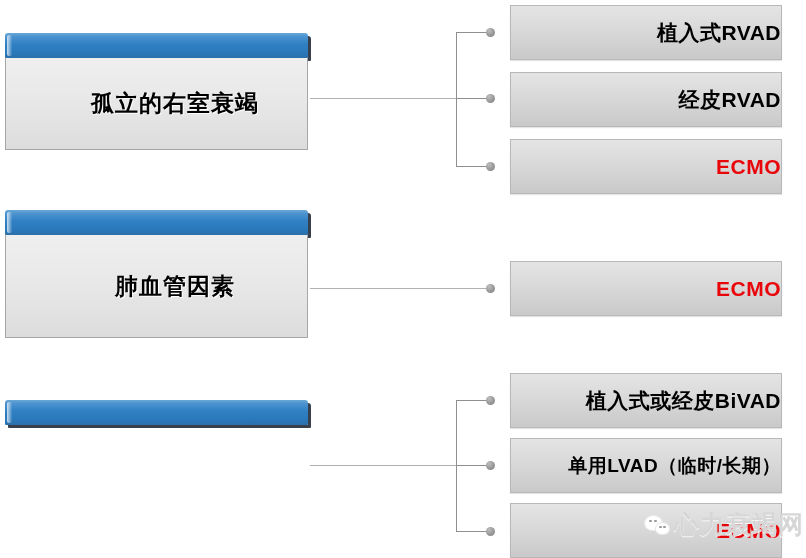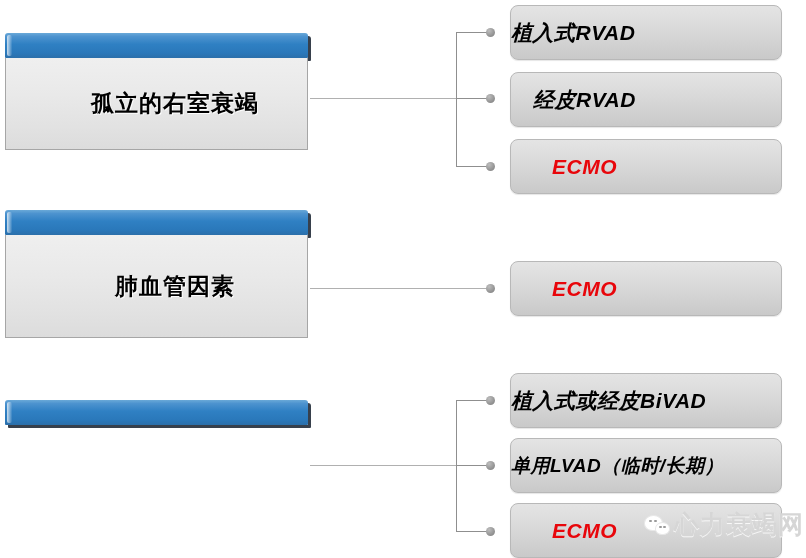--- a/index.html
+++ b/index.html
@@ -67,33 +67,32 @@
     color: #000000;
     letter-spacing: 1px;
     text-shadow: 1px 1px 0 rgba(255,255,255,0.9);
     white-space: nowrap;
   }
 
   
   .pill {
     position: absolute;
     box-sizing: border-box;
-    border-radius: 8px;
+    border-radius: 0;
     border: 1px solid #b8b8b8;
     background: linear-gradient(to bottom,
                 #e4e4e4 0%,
                 #dedede 25%,
                 #d6d6d6 55%,
                 #cfcfcf 80%,
                 #c9c9c9 100%);
     display: flex;
     align-items: center;
-    justify-content: flex-start;
+    justify-content: flex-end;
     box-shadow: 0 1px 1px rgba(0,0,0,0.10);
-    font-style: italic;
   }
   .pill-label {
     font-size: 21px;
     font-weight: bold;
     color: #000000;
     white-space: nowrap;
     letter-spacing: 0.5px;
   }
   .pill-label.accent {
     color: #e8060b;

